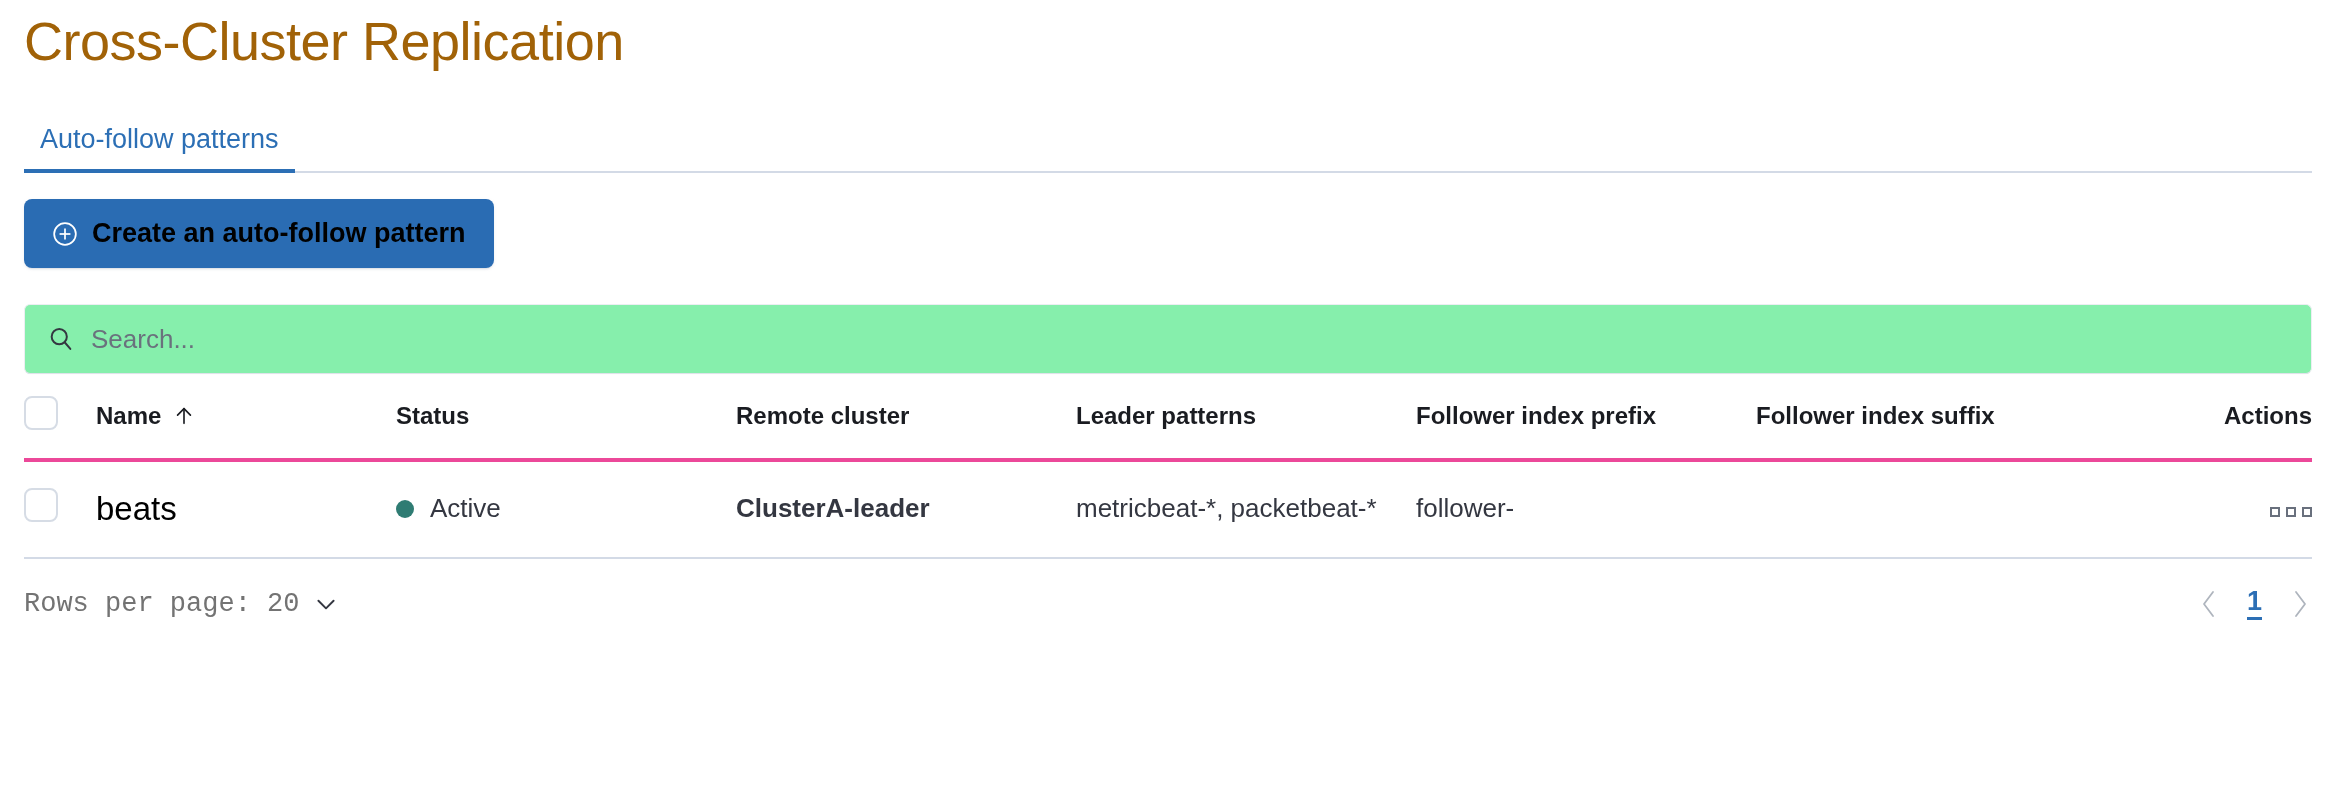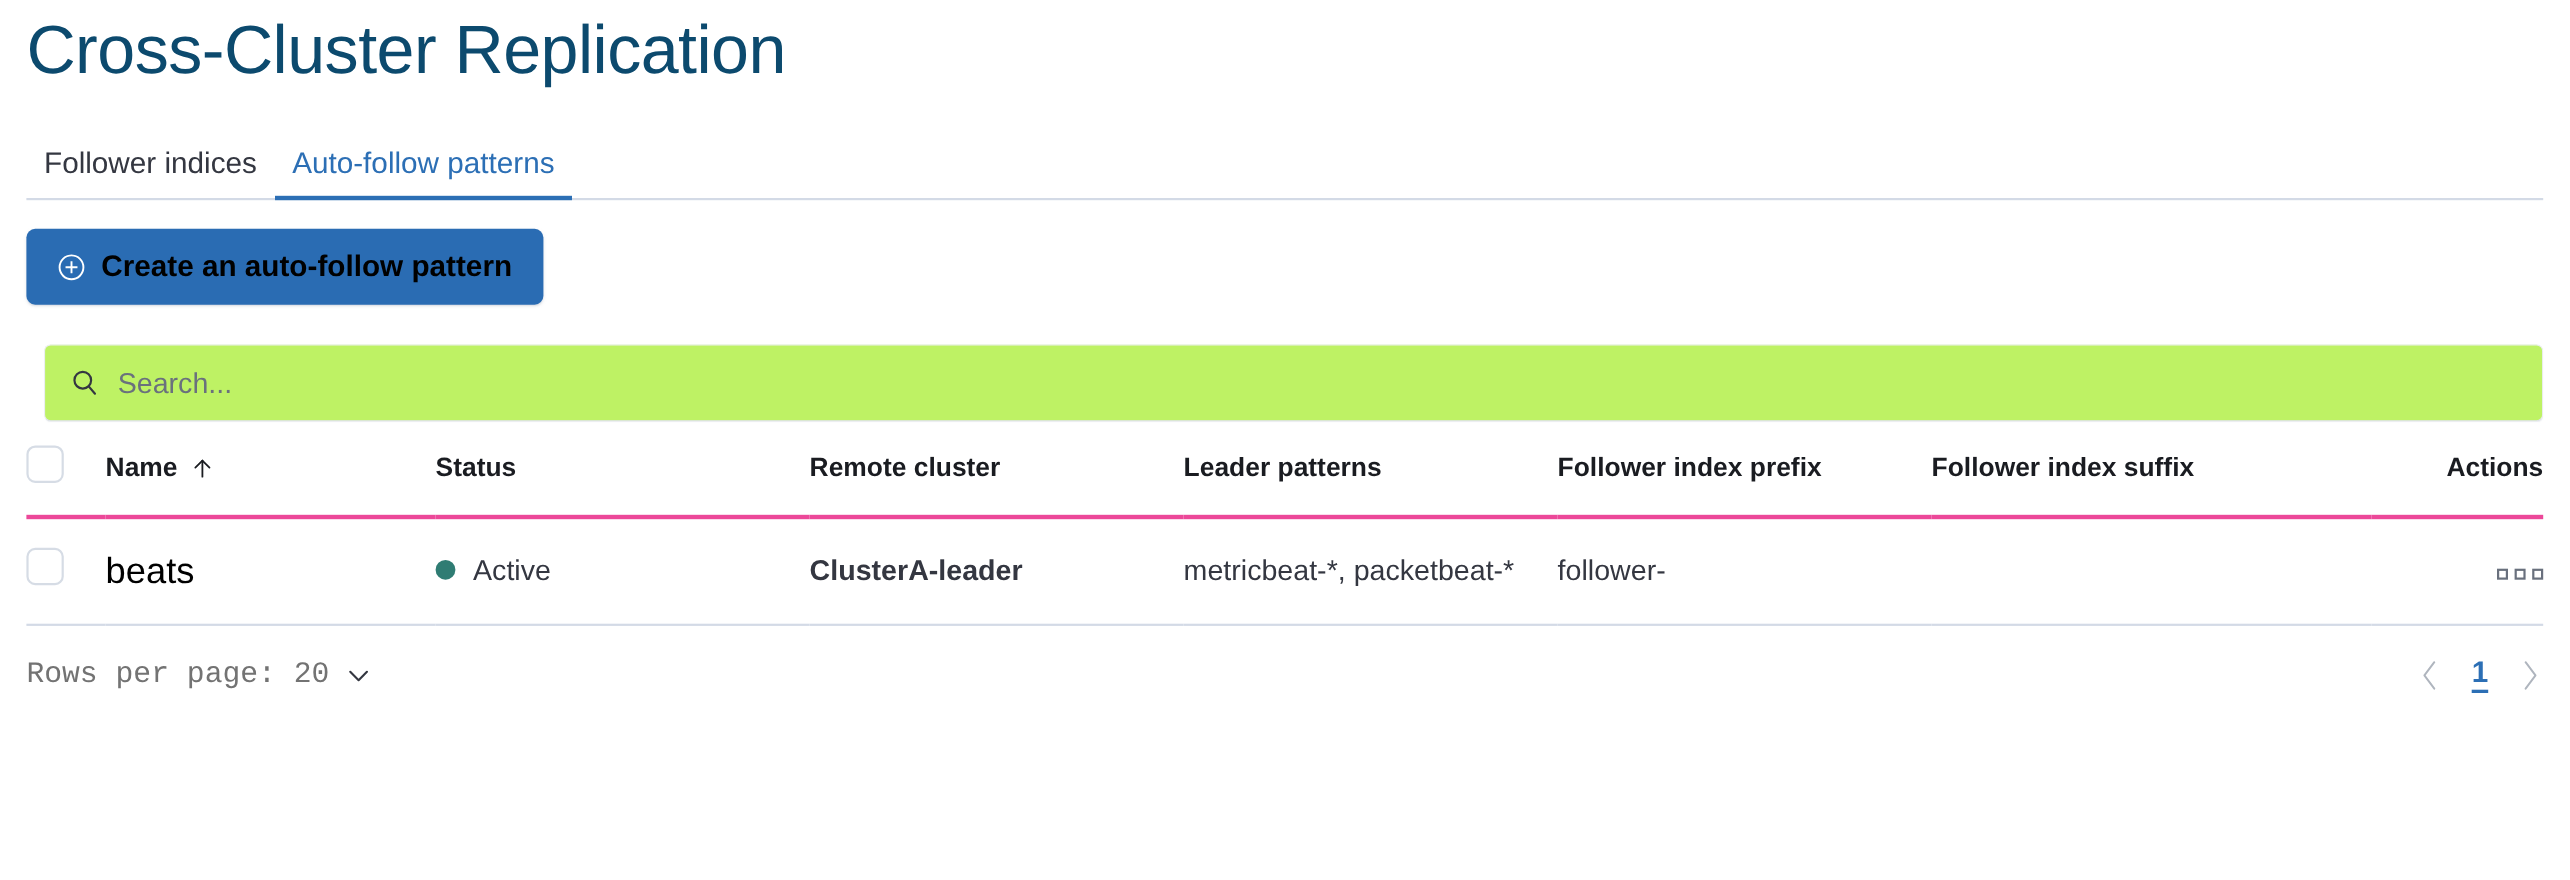--- a/index.html
+++ b/index.html
@@ -19,24 +19,24 @@
   .page {
     position: relative;
     width: 2336px;
     height: 800px;
     box-sizing: border-box;
     padding: 0 24px;
   }
 
   
   .page-title {
-    font-size: 62px;
+    font-size: 54px;
     line-height: 1.1;
     font-weight: 400;
-    color: #0c4a6e;
+    color: #a16207;
     letter-spacing: -0.5px;
     margin: 0;
     padding-top: 12px;
   }
 
   
   .tabs {
     display: flex;
     align-items: flex-end;
     gap: 0px;
@@ -101,29 +101,28 @@
     display: inline-block;
     width: 26px;
     height: 26px;
     flex: 0 0 auto;
   }
 
   
   .search-bar {
     margin-top: 36px;
     height: 68px;
-    background: #bef264;
+    background: #86efac;
     border: 1px solid #eceef2;
     border-bottom: 1px solid #dfe3ea;
     border-radius: 6px;
     display: flex;
     align-items: center;
     padding: 0 22px;
     box-shadow: 0 1px 1px -1px rgba(152,162,179,.2);
-    margin-left: 16px;
   }
   .search-icon { width: 28px; height: 28px; flex: 0 0 auto; margin-right: 16px; }
   .search-input {
     border: none;
     outline: none;
     background: transparent;
     font-family: "Liberation Sans", sans-serif;
     font-size: 26px;
     color: #343741;
     width: 100%;
@@ -254,23 +253,20 @@
   }
 </style>
 </head>
 <body>
 
 <div class="page">
 
   <h1 class="page-title">Cross-Cluster Replication</h1>
 
   <div class="tabs">
-    <div class="tab">
-      <span>Follower indices</span>
-    </div>
     <div class="tab active">
       <span>Auto-follow patterns</span>
     </div>
   </div>
 
   <div class="desc-row">
 
     <button class="create-btn">
       <span class="plus-circle">
         <svg viewBox="0 0 24 24" width="26" height="26" fill="none" stroke="#ffffff" stroke-width="1.6">

